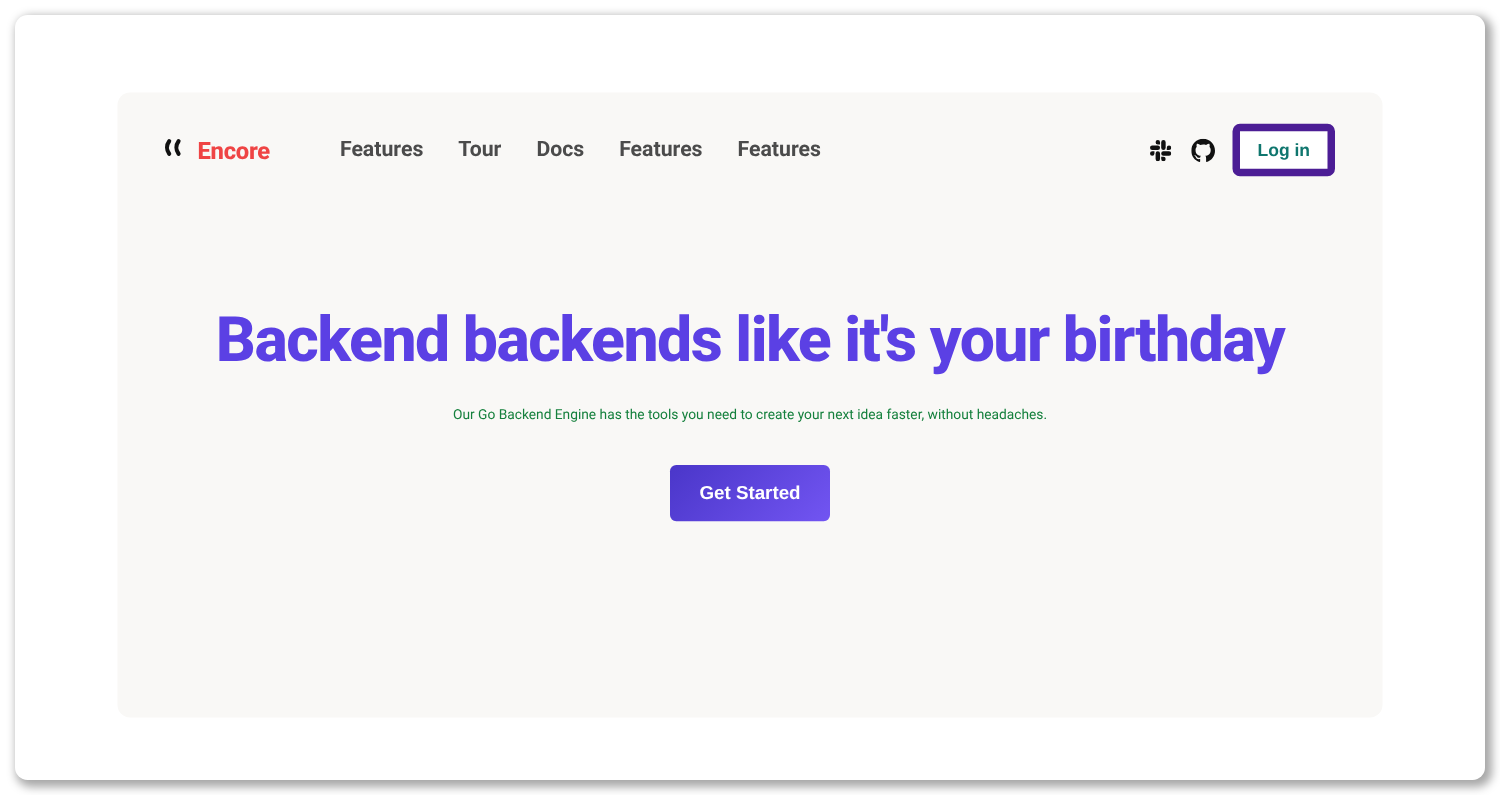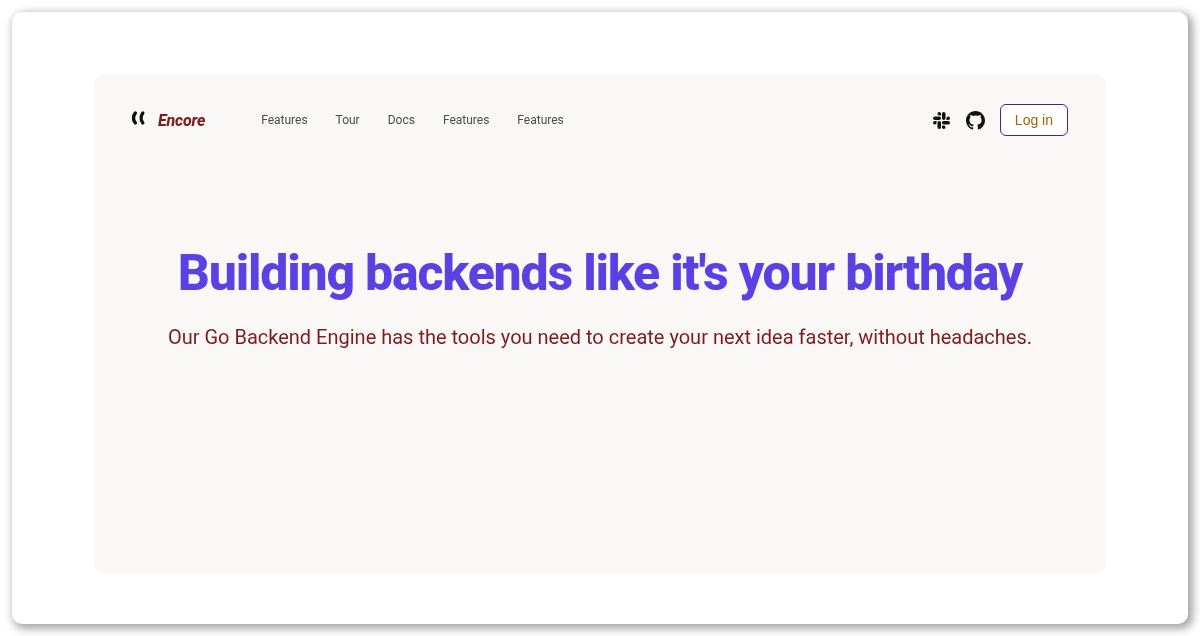--- a/index.html
+++ b/index.html
@@ -41,80 +41,79 @@
     width: 100%;
     height: 36px;
   }
   .logo {
     display: flex;
     align-items: center;
     gap: 6px;
     margin-right: 56px;
   }
   .logo-text {
-    font-size: 16px;
+    font-size: 19px;
     font-weight: 800;
-    color: #7f1d1d;
+    color: #ef4444;
     letter-spacing: -0.2px;
-    font-style: italic;
   }
   .nav-links {
     display: flex;
     gap: 28px;
   }
   .nav-link {
-    font-size: 12px;
-    font-weight: 400;
+    font-size: 17px;
+    font-weight: 700;
     color: #4B4B4B;
     cursor: pointer;
   }
   .nav-right {
     margin-left: auto;
     display: flex;
     align-items: center;
     gap: 14px;
   }
   .icon-wrap {
     width: 20px;
     height: 20px;
     display: flex;
     align-items: center;
     justify-content: center;
     cursor: pointer;
     color: #111111;
   }
   .login-btn {
     background: #ffffff;
-    border: 1px solid #4c1d95;
+    border: 6px solid #4c1d95;
     border-radius: 6px;
     padding: 7px 14px;
     font-size: 14px;
-    font-weight: 400;
-    color: #a16207;
+    font-weight: 700;
+    color: #0f766e;
     cursor: pointer;
   }
   .hero {
     margin-top: 108px;
     display: flex;
     flex-direction: column;
     align-items: center;
     text-align: center;
   }
   .hero-title {
     font-size: 50px;
     font-weight: 800;
     color: #5B40E4;
     letter-spacing: -1.2px;
     line-height: 1.1;
   }
   .hero-sub {
     margin-top: 24px;
-    font-size: 20px;
+    font-size: 11px;
     font-weight: 400;
-    color: #7f1d1d;
+    color: #15803d;
   }
   .cta-btn {
     margin-top: 34px;
     padding: 14px 24px;
     font-size: 15px;
     font-weight: 600;
     color: #ffffff;
     background: linear-gradient(135deg, #4A36C9 0%, #7255F2 100%);
     border: none;
     border-radius: 5px;
@@ -155,18 +154,19 @@
         <span class="icon-wrap">
           <svg width="19" height="19" viewBox="0 0 24 24" fill="#111111">
             <path d="M12 0C5.374 0 0 5.373 0 12c0 5.302 3.438 9.8 8.207 11.387.599.111.793-.261.793-.577v-2.234c-3.338.726-4.033-1.416-4.033-1.416-.546-1.387-1.333-1.756-1.333-1.756-1.089-.745.083-.729.083-.729 1.205.084 1.839 1.237 1.839 1.237 1.07 1.834 2.807 1.304 3.492.997.107-.775.418-1.305.762-1.604-2.665-.305-5.467-1.334-5.467-5.931 0-1.311.469-2.381 1.236-3.221-.124-.303-.535-1.524.117-3.176 0 0 1.008-.322 3.301 1.23A11.509 11.509 0 0 1 12 5.803c1.02.005 2.047.138 3.006.404 2.291-1.552 3.297-1.23 3.297-1.23.653 1.653.242 2.874.118 3.176.77.84 1.235 1.911 1.235 3.221 0 4.609-2.807 5.624-5.479 5.921.43.372.823 1.102.823 2.222v3.293c0 .319.192.694.801.576C20.566 21.797 24 17.3 24 12c0-6.627-5.373-12-12-12z"></path>
           </svg>
         </span>
         <button class="login-btn">Log in</button>
       </div>
     </div>
 
     <div class="hero">
-      <h1 class="hero-title">Building backends like it's your birthday</h1>
+      <h1 class="hero-title">Backend backends like it's your birthday</h1>
       <p class="hero-sub">Our Go Backend Engine has the tools you need to create your next idea faster, without headaches.</p>
+      <button class="cta-btn">Get Started</button>
     </div>
 
   </div>
 </div>
 
 </body></html>

